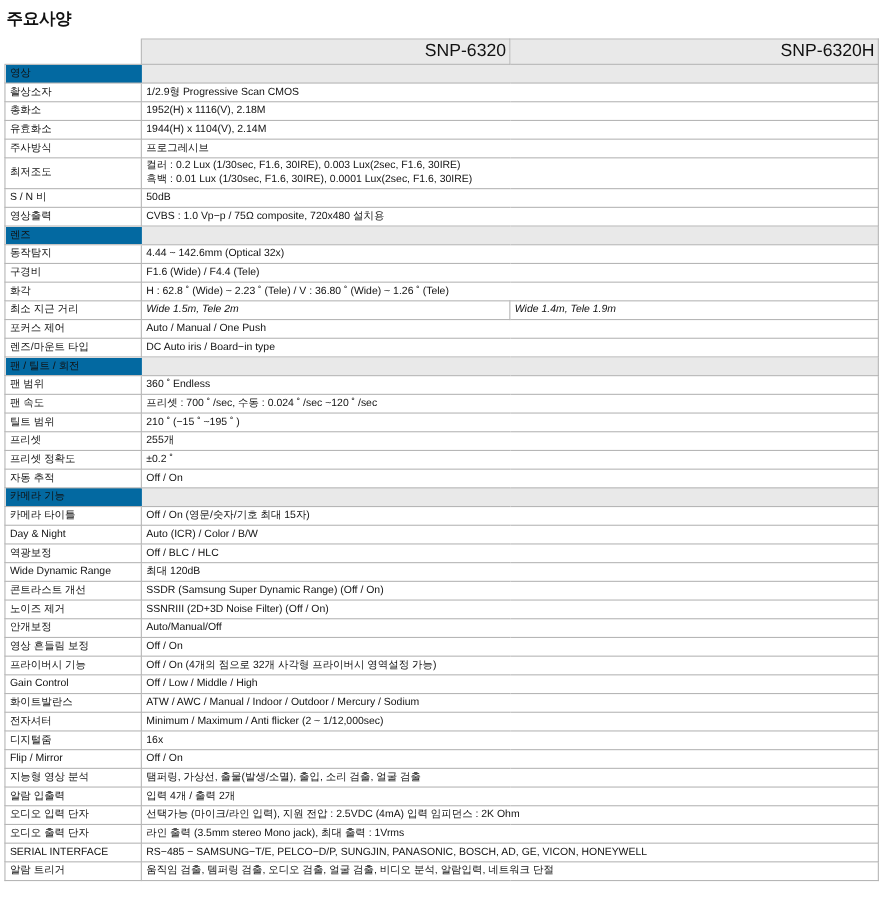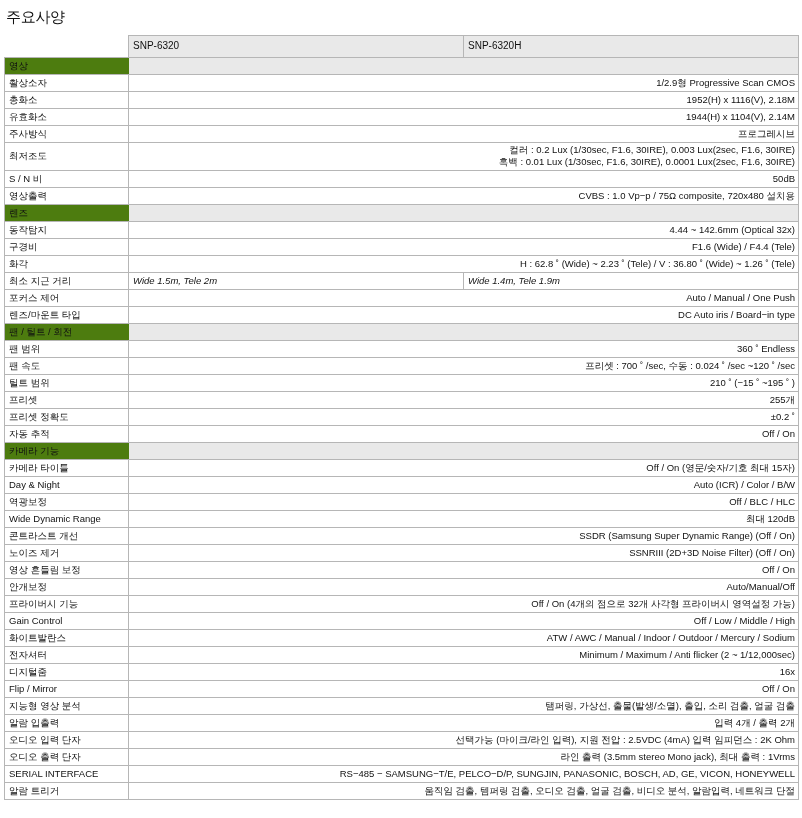--- a/index.html
+++ b/index.html
@@ -14,21 +14,21 @@
     color: #1a1a1a;
     -webkit-font-smoothing: antialiased;
   }
   .page {
     width: 802px;
     box-sizing: border-box;
     padding: 6px 4px 0 4px;
   }
   .page-title {
     font-size: 15px;
-    font-weight: normal;
+    font-weight: bold;
     color: #111111;
     margin: 2px 0 8px 2px;
     letter-spacing: -0.3px;
   }
   table.spec {
     width: 794px;
     border-collapse: collapse;
     table-layout: fixed;
     font-size: 9.5px;
   }
@@ -41,34 +41,34 @@
     overflow: hidden;
     white-space: nowrap;
   }
   col.c-label { width: 124px; }
   col.c-a { width: 335px; }
   col.c-b { width: 335px; }
 
   
   tr.head-row td {
     background: #e9e9e9;
-    text-align: left;
-    font-size: 10px;
+    text-align: right;
+    font-size: 16px;
     height: 19px;
     color: #111;
   }
   tr.head-row td.blank {
     background: #ffffff;
     border-left: 1px solid #ffffff;
     border-top: 1px solid #ffffff;
     border-bottom: 1px solid #b6b6b6;
   }
   
   tr.section-row td {
-    background: #4d7c0f;
+    background: #0369a1;
     font-size: 9.5px;
     height: 14px;
     color: #111;
     padding-left: 4px;
   }
   tr.section-row td.sec-rest {
     background: #ffffff;
     border-left: none;
   }
   tr.section-row td.sec-name {
@@ -81,21 +81,20 @@
   }
   td.label {
     color: #111;
   }
   td.val {
     color: #111;
     font-style: italic;
   }
   td.val-span {
     color: #111;
-    text-align: right;
   }
   .multi {
     display: block;
     line-height: 1.3;
   }
   .row-tall td { height: 26px; }
 </style>
 </head>
 <body>
 
@@ -227,26 +226,26 @@
         </tr>
         <tr class="data-row">
           <td class="label">콘트라스트 개선</td>
           <td class="val-span" colspan="2">SSDR (Samsung Super Dynamic Range)  (Off / On)</td>
         </tr>
         <tr class="data-row">
           <td class="label">노이즈 제거</td>
           <td class="val-span" colspan="2">SSNRIII (2D+3D Noise Filter)  (Off / On)</td>
         </tr>
         <tr class="data-row">
+          <td class="label">안개보정</td>
+          <td class="val-span" colspan="2">Auto/Manual/Off</td>
+        </tr>
+        <tr class="data-row">
           <td class="label">영상 흔들림 보정</td>
           <td class="val-span" colspan="2">Off / On</td>
-        </tr>
-        <tr class="data-row">
-          <td class="label">안개보정</td>
-          <td class="val-span" colspan="2">Auto/Manual/Off</td>
         </tr>
         <tr class="data-row">
           <td class="label">프라이버시 기능</td>
           <td class="val-span" colspan="2">Off / On (4개의 점으로  32개 사각형 프라이버시 영역설정 가능)</td>
         </tr>
         <tr class="data-row">
           <td class="label">Gain Control</td>
           <td class="val-span" colspan="2">Off / Low / Middle / High</td>
         </tr>
         <tr class="data-row">

